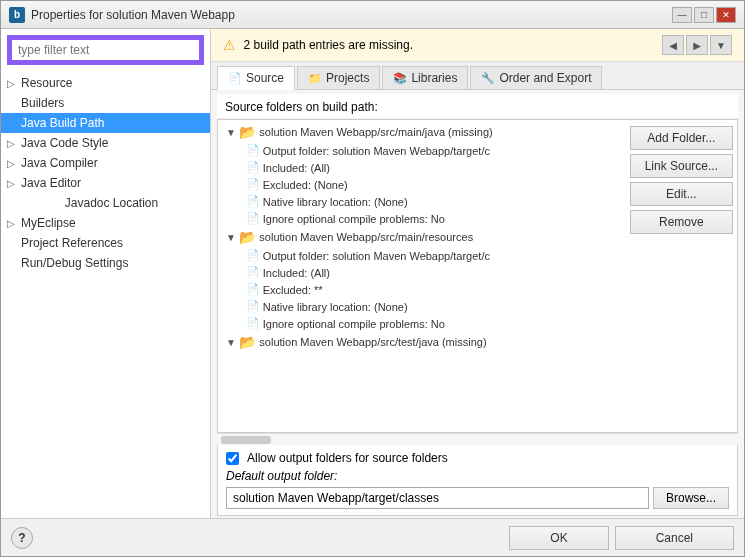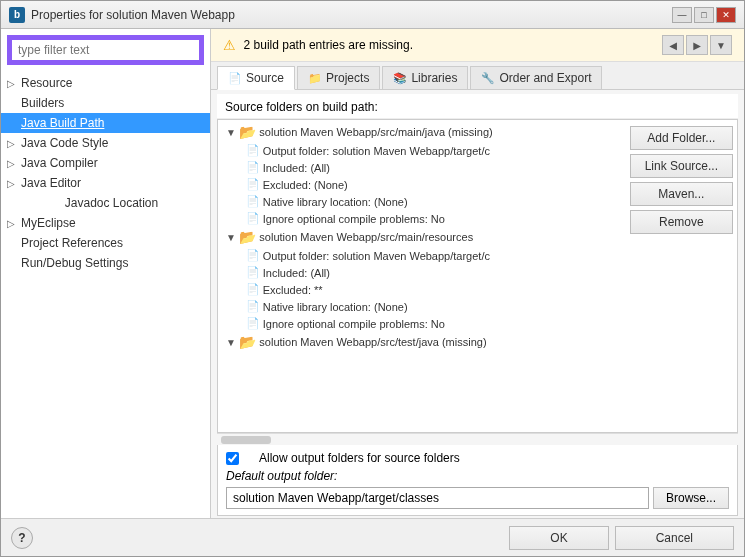--- a/index.html
+++ b/index.html
@@ -237,21 +237,21 @@
       overflow: hidden;
     }
     .bottom-bar {
       padding: 4px 8px;
       border-top: 1px solid #ddd;
       background: white;
     }
     .checkbox-row {
       display: flex;
       align-items: center;
-      gap: 20px;
+      gap: 8px;
       padding: 2px 0;
     }
     .output-row {
       display: flex;
       align-items: flex-end;
       gap: 4px;
       padding: 2px 0;
     }
     .output-field {
       flex: 1;
@@ -346,21 +346,21 @@
     <div class="sidebar">
       <input type="text" class="filter-input" placeholder="type filter text" style="">
       <div class="tree-items">
         <div class="tree-item expandable">
           <span class="expand-arrow">▷</span>
           <span>Resource</span>
         </div>
         <div class="tree-item" style="padding-left:20px;">
           <span>Builders</span>
         </div>
-        <div class="tree-item selected" style="padding-left:20px;text-decoration:underline;">
+        <div class="tree-item selected" style="padding-left:20px;">
           <span>Java Build Path</span>
         </div>
         <div class="tree-item expandable">
           <span class="expand-arrow">▷</span>
           <span>Java Code Style</span>
         </div>
         <div class="tree-item expandable">
           <span class="expand-arrow">▷</span>
           <span>Java Compiler</span>
         </div>
@@ -479,21 +479,21 @@
                 <span class="tri">▼</span>
                 <span style="color:#c8a830; font-size:14px;">📂</span>
                 <span>solution Maven Webapp/src/test/java (missing)</span>
               </div>
             </div>
           </div>
 
           <div class="panel-right-btns">
             <button class="action-btn">Add Folder...</button>
             <button class="action-btn">Link Source...</button>
-            <button class="action-btn">Maven...</button>
+            <button class="action-btn">Edit...</button>
             <button class="action-btn">Remove</button>
           </div>
         </div>
 
         <div class="hscroll-bar">
           <div class="hscroll-thumb"></div>
         </div>
 
         <div class="bottom-bar" style="border:1px solid #ccc; border-top:none; margin-bottom:2px; background:white;">
           <div class="checkbox-row">

